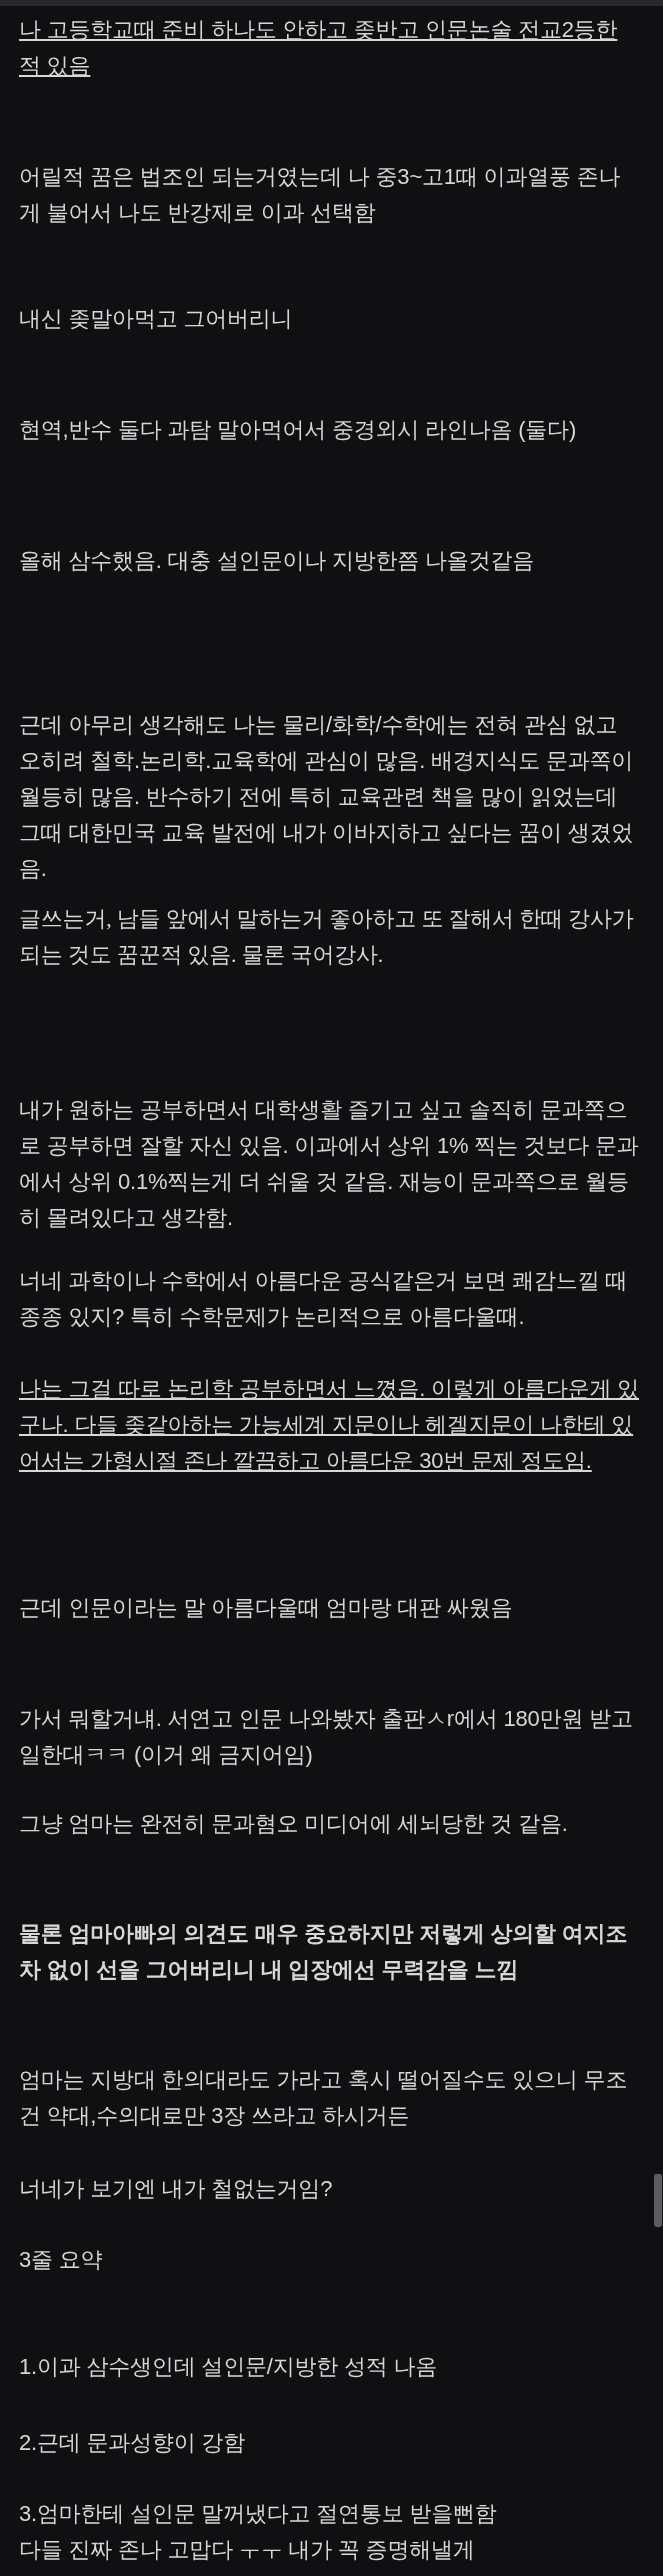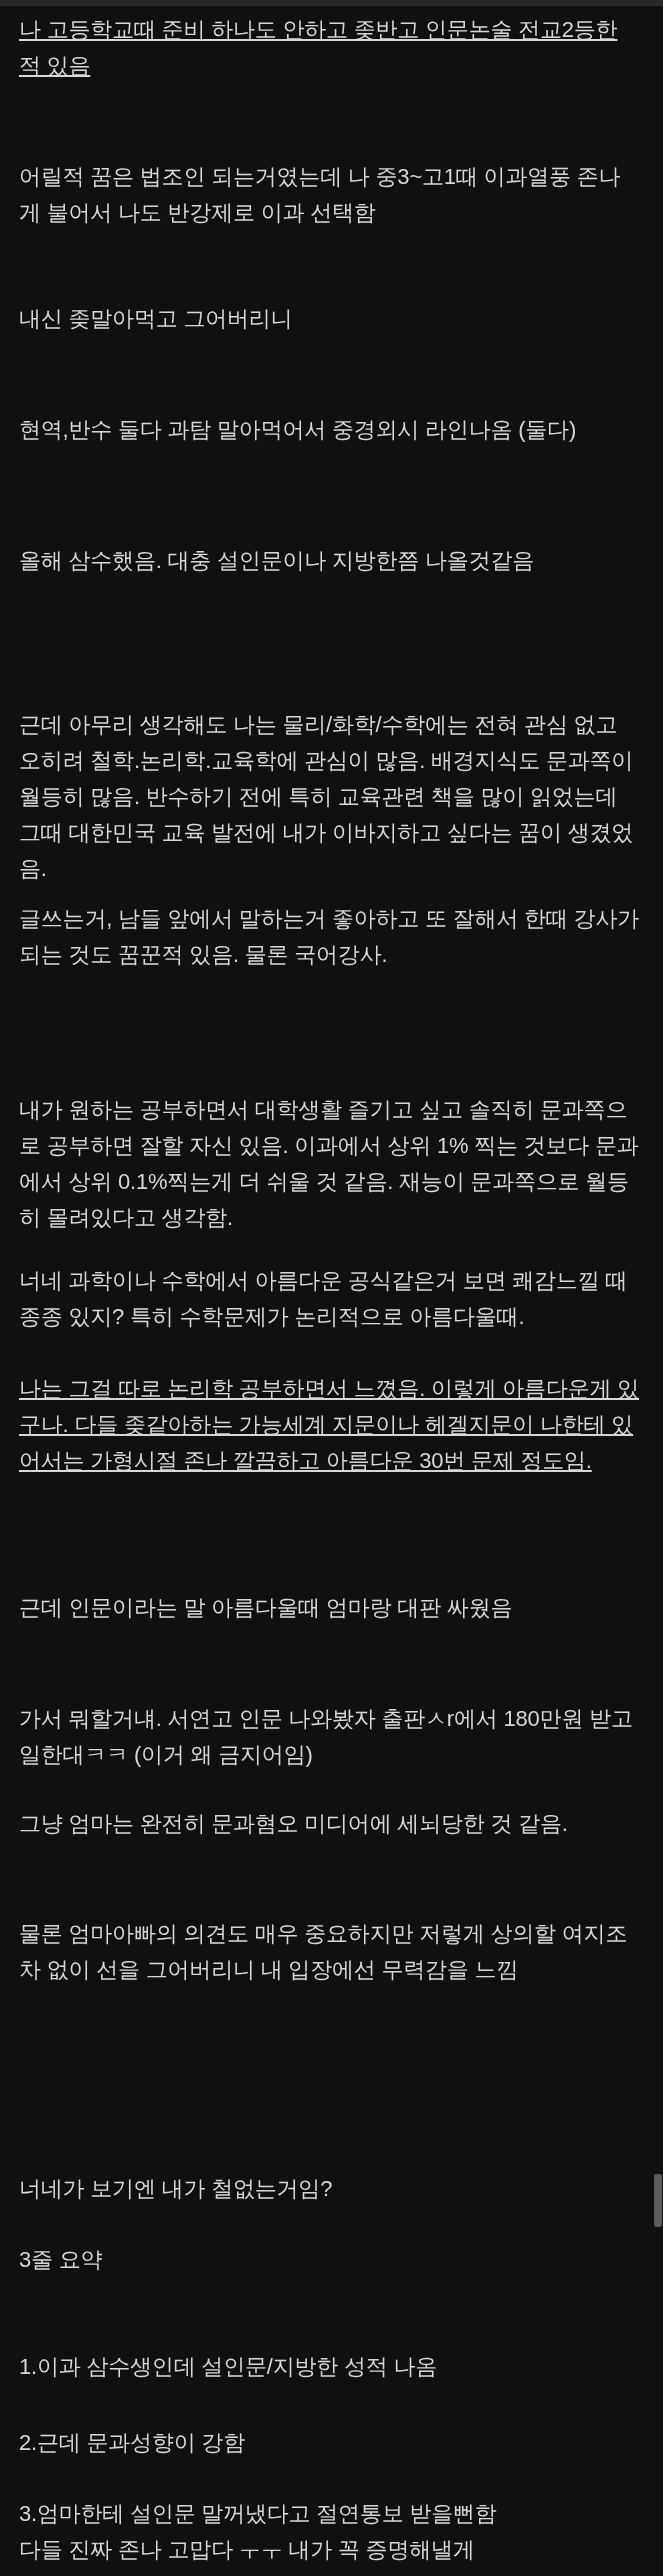--- a/index.html
+++ b/index.html
@@ -37,28 +37,28 @@
     word-break: normal;
     overflow-wrap: break-word;
     white-space: normal;
   }
   .t15   { top: 12px; text-decoration: underline; }
   .t200  { top: 159px; }
   .t378  { top: 301px; }
   .t518  { top: 412px; }
   .t653  { top: 519px; margin-top: 24px; }
   .t838  { top: 666px; margin-top: 41px; }
-  .t1133 { top: 901px; }
+  .t1133 { top: 901px; font-family: Liberation Serif, serif; }
   .t1313 { top: 1092px; }
   .t1588 { top: 1263px; }
   .t1725 { top: 1371px; text-decoration: underline; }
   .t2000 { top: 1590px; }
   .t2140 { top: 1701px; }
   .t2272 { top: 1806px; }
-  .t2410 { top: 1916px; }
+  .t2410 { top: 1916px; font-weight: bold; }
   .t2593 { top: 2062px; }
   .t2730 { top: 2171px; }
   .t2820 { top: 2242px; }
   .t2955 { top: 2349px; }
   .t3050 { top: 2425px; }
   .t3140 { top: 2496px; }
   .t3185 { top: 2532px; }
   .scrollbar-thumb {
     position: absolute;
     right: 1.6px;
@@ -82,20 +82,21 @@
   <p class="para t653">올해 삼수했음. 대충 설인문이나 지방한쯤 나올것같음</p>
   <p class="para t838">근데 아무리 생각해도 나는 물리/화학/수학에는 전혀 관심 없고 오히려 철학.논리학.교육학에 관심이 많음. 배경지식도 문과쪽이 월등히 많음. 반수하기 전에 특히 교육관련 책을 많이 읽었는데 그때 대한민국 교육 발전에 내가 이바지하고 싶다는 꿈이 생겼었음.</p>
   <p class="para t1133">글쓰는거, 남들 앞에서 말하는거 좋아하고 또 잘해서 한때 강사가 되는 것도 꿈꾼적 있음. 물론 국어강사.</p>
   <p class="para t1313">내가 원하는 공부하면서 대학생활 즐기고 싶고 솔직히 문과쪽으로 공부하면 잘할 자신 있음. 이과에서 상위 1% 찍는 것보다 문과에서 상위 0.1%찍는게 더 쉬울 것 같음. 재능이 문과쪽으로 월등히 몰려있다고 생각함.</p>
   <p class="para t1588">너네 과학이나 수학에서 아름다운 공식같은거 보면 쾌감느낄 때 종종 있지? 특히 수학문제가 논리적으로 아름다울때.</p>
   <p class="para t1725">나는 그걸 따로 논리학 공부하면서 느꼈음. 이렇게 아름다운게 있구나. 다들 좆같아하는 가능세계 지문이나 헤겔지문이 나한테 있어서는 가형시절 존나 깔끔하고 아름다운 30번 문제 정도임.</p>
   <p class="para t2000">근데 인문이라는 말 아름다울때 엄마랑 대판 싸웠음</p>
   <p class="para t2140">가서 뭐할거냬. 서연고 인문 나와봤자 출판ㅅr에서 180만원 받고 일한대ㅋㅋ (이거 왜 금지어임)</p>
   <p class="para t2272">그냥 엄마는 완전히 문과혐오 미디어에 세뇌당한 것 같음.</p>
   <p class="para t2410">물론 엄마아빠의 의견도 매우 중요하지만 저렇게 상의할 여지조차 없이 선을 그어버리니 내 입장에선 무력감을 느낌</p>
+  <p class="para t2593">엄마는 지방대 한의대라도 가라고 혹시 떨어질수도 있으니 무조건 약대,수의대로만 3장 쓰라고 하시거든</p>
   <p class="para t2730">너네가 보기엔 내가 철없는거임?</p>
   <p class="para t2820">3줄 요약</p>
   <p class="para t2955">1.이과 삼수생인데 설인문/지방한 성적 나옴</p>
   <p class="para t3050">2.근데 문과성향이 강함</p>
   <p class="para t3140">3.엄마한테 설인문 말꺼냈다고 절연통보 받을뻔함</p>
   <p class="para t3185">다들 진짜 존나 고맙다 ㅜㅜ 내가 꼭 증명해낼게</p>
 </main>
 
 <div class="scrollbar-thumb"></div>
 

